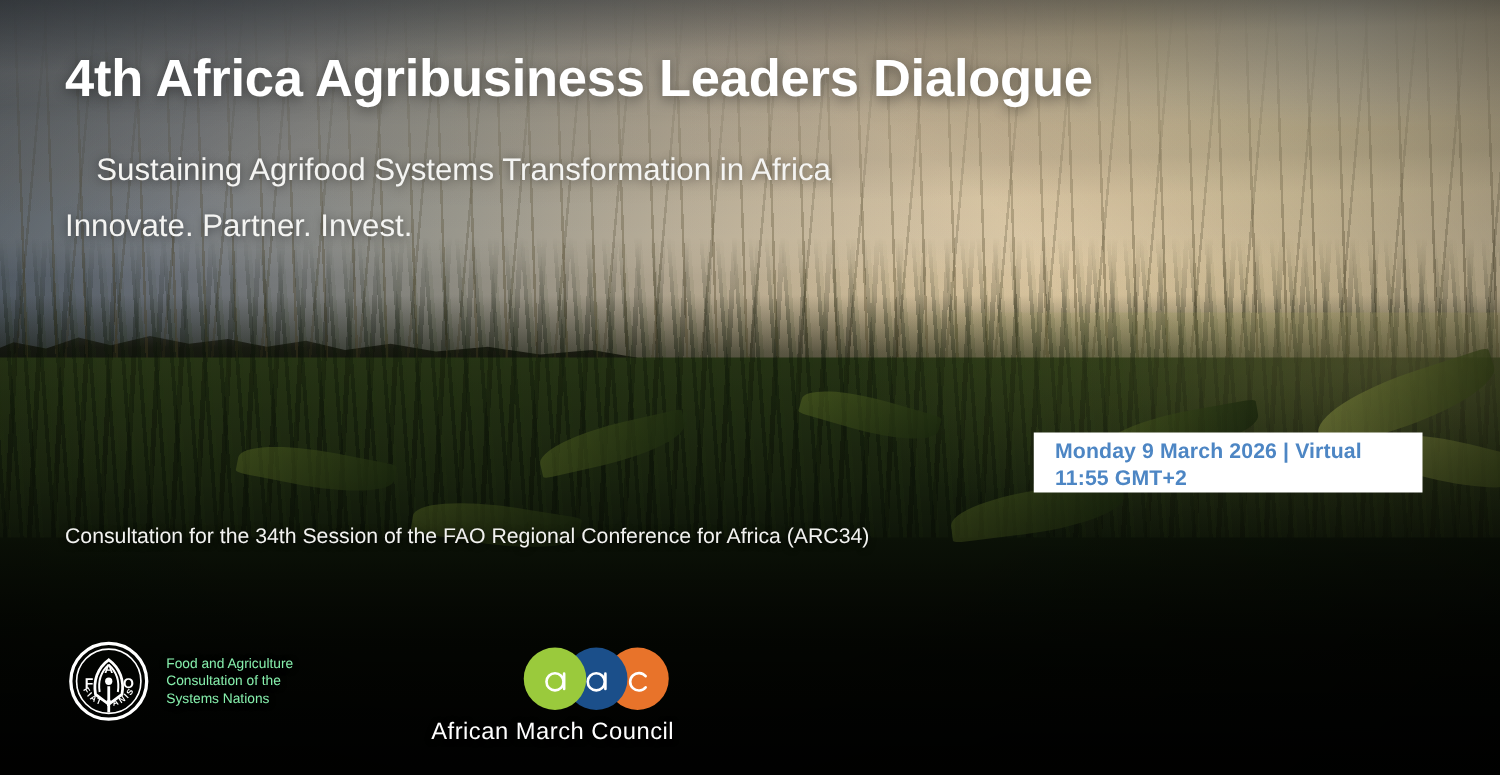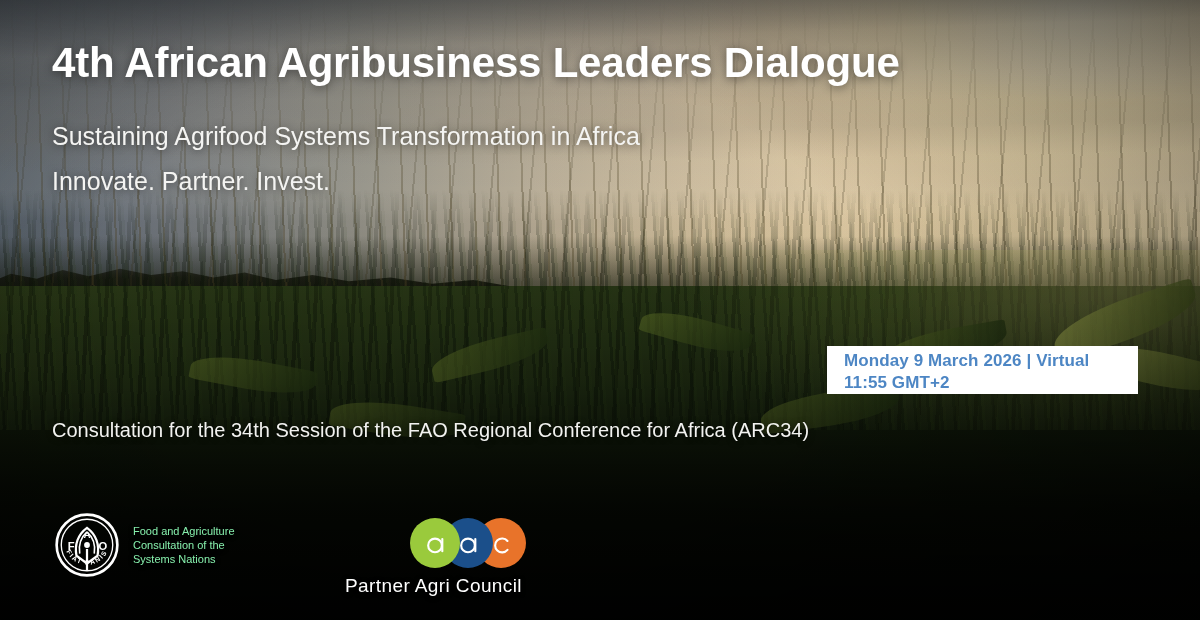--- a/index.html
+++ b/index.html
@@ -118,26 +118,26 @@
     letter-spacing:-0.2px; line-height:1.12;
     text-shadow:0 2px 10px rgba(0,0,0,0.45);
     white-space:nowrap;
   }
   .subline {
     position:absolute; left:52px;
     font-size:25px; font-weight:400; color:#f4f4f2;
     line-height:1.25; white-space:nowrap;
     text-shadow:0 1px 8px rgba(0,0,0,0.5);
   }
-  .subline.l1 { top:121px; }
+  .subline.l1 { top:121px;margin-left:25px; }
   .subline.l2 { top:166px;text-align:right; }
 
   .consultation {
     position:absolute; left:52px; top:419px;
-    font-size:20px; font-weight:400; color:#f2f2f0;
+    font-size:17px; font-weight:400; color:#f2f2f0;
     white-space:nowrap;
     text-shadow:0 1px 6px rgba(0,0,0,0.75);
   }
 
   
   .datebox {
     position:absolute; left:827px; top:346px; width:311px; height:48px;
     background:#ffffff;
     padding:4px 0 0 17px;
   }
@@ -191,21 +191,21 @@
   <div class="leaf lit" style="left:1095px; top:352px; width:130px; height:34px; transform:rotate(14deg);"></div>
   <div class="leaf" style="left:880px;  top:330px; width:128px; height:32px; transform:rotate(-10deg);"></div>
   <div class="leaf" style="left:640px;  top:318px; width:112px; height:28px; transform:rotate(16deg);"></div>
   <div class="leaf" style="left:430px;  top:340px; width:120px; height:30px; transform:rotate(-13deg);"></div>
   <div class="leaf" style="left:190px;  top:360px; width:126px; height:30px; transform:rotate(11deg);"></div>
   <div class="leaf" style="left:760px;  top:392px; width:140px; height:34px; transform:rotate(-7deg);"></div>
   <div class="leaf" style="left:330px;  top:404px; width:134px; height:32px; transform:rotate(9deg);"></div>
 
   <div class="vignette"></div>
 
-  <div class="headline">4th African Agribusiness Leaders Dialogue</div>
+  <div class="headline">4th Africa Agribusiness Leaders Dialogue</div>
   <div class="subline l1">Sustaining Agrifood Systems Transformation in Africa</div>
   <div class="subline l2">Innovate. Partner. Invest.</div>
   <div class="consultation">Consultation for the 34th Session of the FAO Regional Conference for Africa (ARC34)</div>
 
   <div class="datebox">
     <div class="line">Monday 9 March 2026 | Virtual</div>
     <div class="line">11:55 GMT+2</div>
   </div>
 
   <div class="fao-logo">
@@ -245,16 +245,16 @@
           <path d="M25 11 L25 26" stroke="#fff" stroke-width="2.6" fill="none" stroke-linecap="round"></path>
           <circle cx="16" cy="19" r="8.4" fill="none" stroke="#fff" stroke-width="2.6"></circle>
         </svg>
       </div>
       <div class="aac-circle c3">
         <svg class="aac-glyph" viewBox="0 0 32 32">
           <path d="M24 13.5 A8.6 8.6 0 1 0 24 24.5" fill="none" stroke="#fff" stroke-width="2.6" stroke-linecap="round"></path>
         </svg>
       </div>
     </div>
-    <div class="aac-name">Partner Agri Council</div>
+    <div class="aac-name">African March Council</div>
   </div>
 
 </div>
 
 </body></html>

